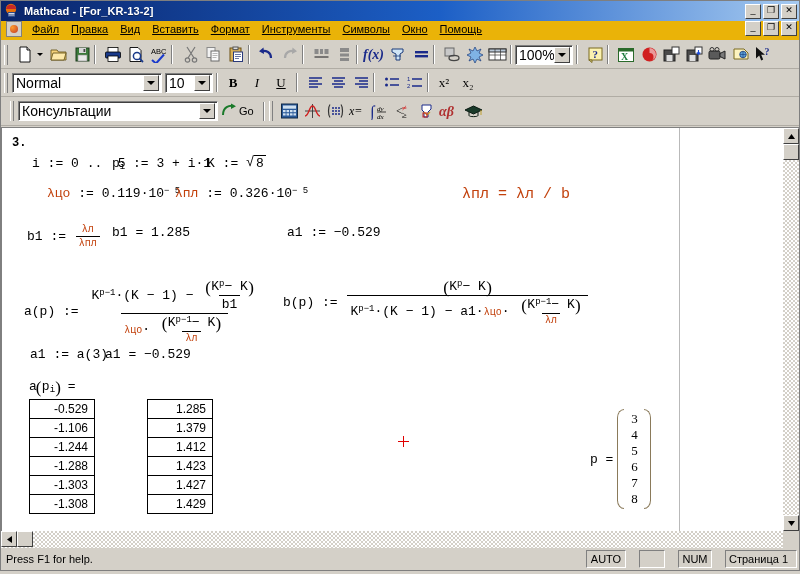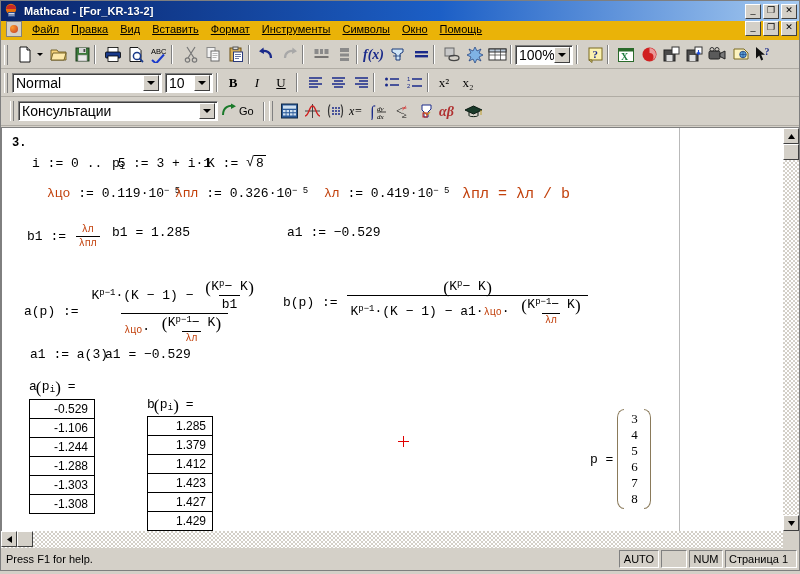--- a/index.html
+++ b/index.html
@@ -205,21 +205,21 @@
     background-image: repeating-conic-gradient(#d4d0c8 0% 25%, #fff 0% 50%);
     background-size: 4px 4px; }
   .hscrollrow .corner { width:16px; flex:0 0 16px; background:#d4d0c8; }
 
   
   .statusbar {
     height: 22px; flex: 0 0 22px;
     background: #d4d0c8;
     display: flex; align-items: center;
     padding: 1px 2px;
-    gap: 2px;
+    gap: 13px;
   }
   .status-main {
     flex: 1 1 auto; height: 18px;
     font-size: 11px; color: #000;
     display: flex; align-items: center; padding-left: 3px;
   }
   .status-cell {
     height: 18px;
     border: 1px solid #808080;
     border-right-color:#fff; border-bottom-color:#fff;
@@ -750,23 +750,20 @@
         </div>
 
         <div class="math mono" style="left:45px; top:58px; font-size:13px;">
           <span class="gr">λцо</span><span> := </span><span>0.119·10</span><span class="sup">− 5</span>
         </div>
 
         <div class="math mono" style="left:173px; top:58px; font-size:13px;">
           <span class="gr">λпл</span><span> := </span><span>0.326·10</span><span class="sup">− 5</span>
         </div>
 
-        <div class="math mono" style="left:322px; top:58px; font-size:13px;">
-          <span class="gr">λл</span><span> := </span><span>0.419·10</span><span class="sup">− 5</span>
-        </div>
 
         <div class="math mono gr" style="left:460px; top:58px; font-size:15px;">λпл = λл / b</div>
 
         <div class="math mono" style="left:25px; top:96px; font-size:13px; display:flex; align-items:center;">
           <span>b1</span>
             <span>&nbsp;:=&nbsp;</span>
           <span class="frac">
             <span class="num gr" style="font-size:10px;">λл</span>
             <span class="den gr" style="font-size:10px;">λпл</span>
           </span>
@@ -839,21 +836,21 @@
               </tr>
             <tr>
                 <td>-1.303</td>
               </tr>
             <tr>
                 <td>-1.308</td>
               </tr>
           </tbody>
         </table>
 
-        <table class="restable" style="left:145px; top:288px;">
+        <table class="restable" style="left:145px; top:271px;">
           <tbody>
             <tr>
                 <td>1.285</td>
               </tr>
             <tr>
                 <td>1.379</td>
               </tr>
             <tr>
                 <td>1.412</td>
               </tr>

